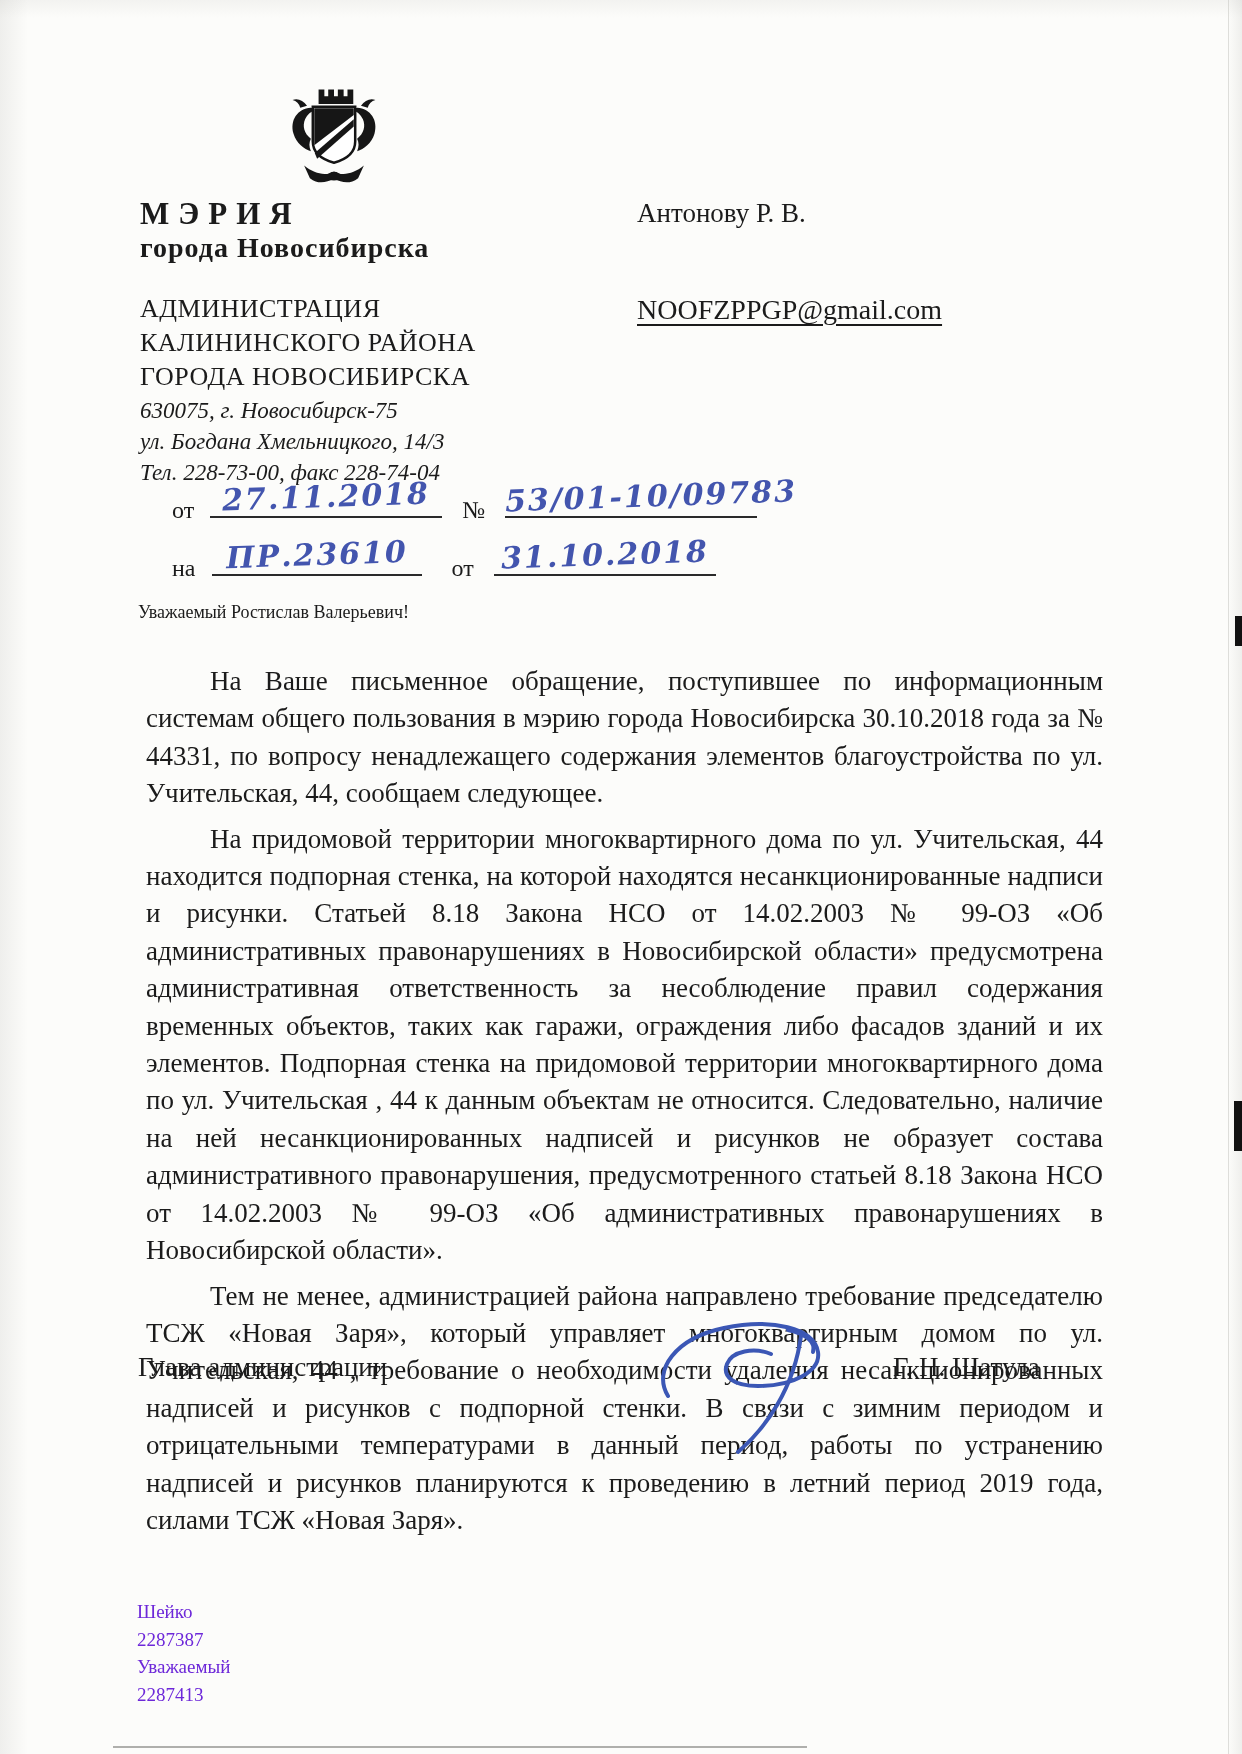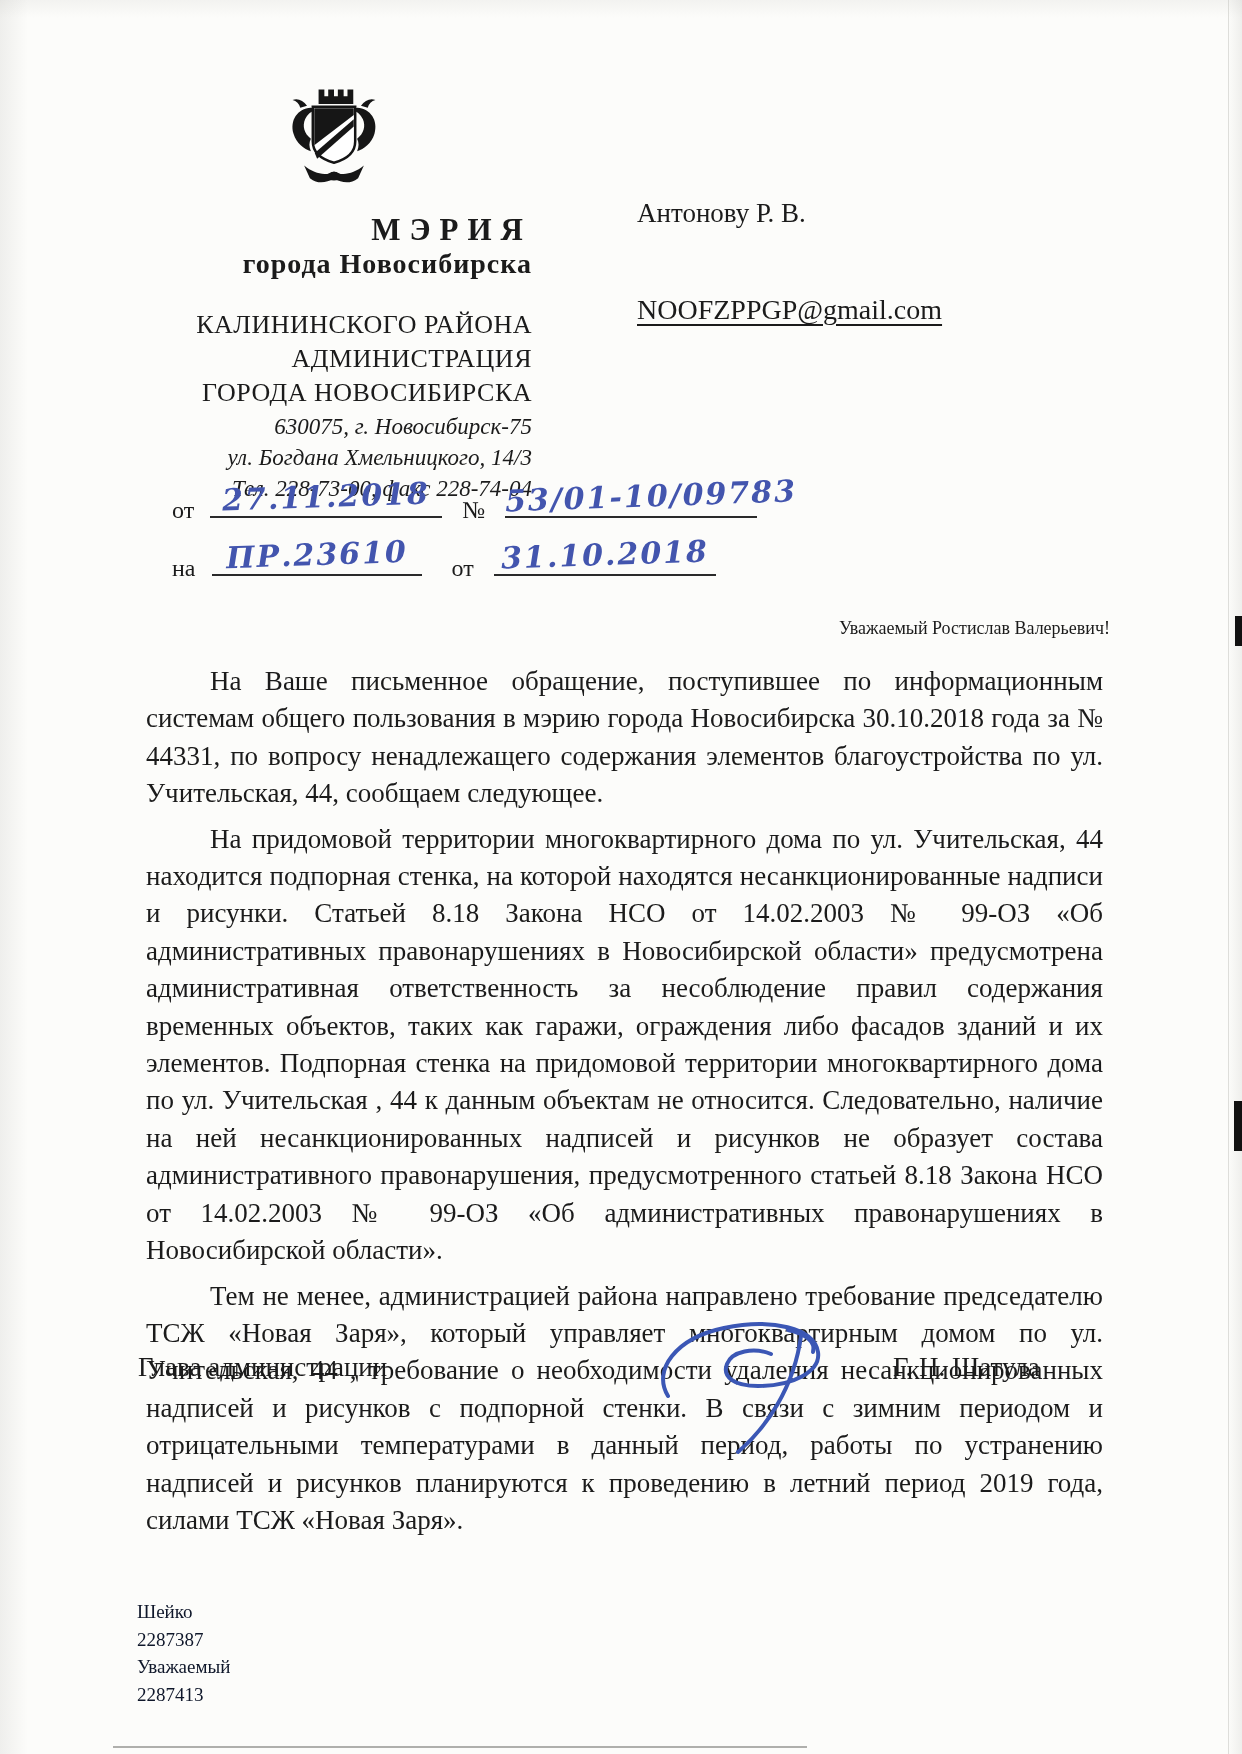--- a/index.html
+++ b/index.html
@@ -14,21 +14,21 @@
   }
   
   .page::before{
     content:"";position:absolute;inset:0;pointer-events:none;
     background:
       linear-gradient(90deg, rgba(120,120,115,0.10) 0, rgba(0,0,0,0) 28px),
       linear-gradient(270deg, rgba(140,140,135,0.12) 0, rgba(0,0,0,0) 14px),
       linear-gradient(180deg, rgba(160,160,155,0.10) 0, rgba(0,0,0,0) 18px);
   }
   .abs{position:absolute;}
-  .center{text-align:right;margin-top:16px;}
+  .center{text-align:left;}
 
   
   .lh-col{left:140px;width:392px;}
   .emblem{top:86px;left:281px;width:106px;height:112px;}
   .org-top{top:196px;font-weight:bold;font-size:31px;letter-spacing:9px;}
   .org-sub{top:232px;font-weight:bold;font-size:28px;letter-spacing:1px;}
   .dept{top:292px;font-size:26px;line-height:34px;letter-spacing:0.5px;}
   .addr{top:395px;font-size:23px;line-height:31px;font-style:italic;}
 
   
@@ -62,21 +62,21 @@
   .salutation{left:138px;top:602px;width:972px;font-size:18px;}
   .body-text{left:138px;top:655px;width:973px;font-size:27px;line-height:37.4px;text-align:justify;}
   .body-text p{margin:8px;text-indent:64px;}
 
   
   .sig-title{left:138px;top:1352px;font-size:27px;}
   .sig-name{left:893px;top:1352px;font-size:27px;}
   .sig-scribble{left:638px;top:1300px;width:210px;height:160px;}
 
   
-  .contacts{left:137px;top:1598px;font-size:19px;line-height:27.5px;color:#0f172a;}
+  .contacts{left:137px;top:1598px;font-size:19px;line-height:27.5px;color:#6d28d9;}
 
   
   .artifact{background:#111;position:absolute;}
   .art-right-1{right:0;top:616px;width:7px;height:30px;}
   .art-right-2{right:0;top:1101px;width:8px;height:50px;}
   .art-bottom-line{left:113px;top:1746px;width:694px;height:2px;background:#6f6f6c;opacity:.55;}
   .art-right-edge{right:13px;top:0;width:1px;height:100%;background:#c9c9c4;opacity:.6;}
 </style>
 </head>
 <body>
@@ -100,22 +100,22 @@
       <path d="M35 69 L75.5 34 l0 7.5 L37.5 75 z" fill="#161616"></path>
 
       <path d="M24 82 c11 9 23 11 31 6 c8 5 20 3 31 -6 l-6 13 c-9 7 -17 4 -25 1 c-8 3 -16 6 -25 -1 z" fill="#161616"></path>
       <ellipse cx="55" cy="93" rx="7" ry="4.5" fill="#161616"></ellipse>
     </svg>
   </div>
 
   <div class="abs lh-col center org-top">МЭРИЯ</div>
   <div class="abs lh-col center org-sub">города Новосибирска</div>
   <div class="abs lh-col center dept">
+    <div>АДМИНИСТРАЦИЯ</div>
     <div>КАЛИНИНСКОГО РАЙОНА</div>
-    <div>АДМИНИСТРАЦИЯ</div>
     <div>ГОРОДА НОВОСИБИРСКА</div>
   </div>
   <div class="abs lh-col center addr">
     <div>630075, г. Новосибирск-75</div>
     <div>ул. Богдана Хмельницкого, 14/3</div>
     <div>Тел. 228-73-00, факс 228-74-04</div>
   </div>
 
   <div class="abs ref-row ref-row-1">
     <span class="ref-label">от</span>

